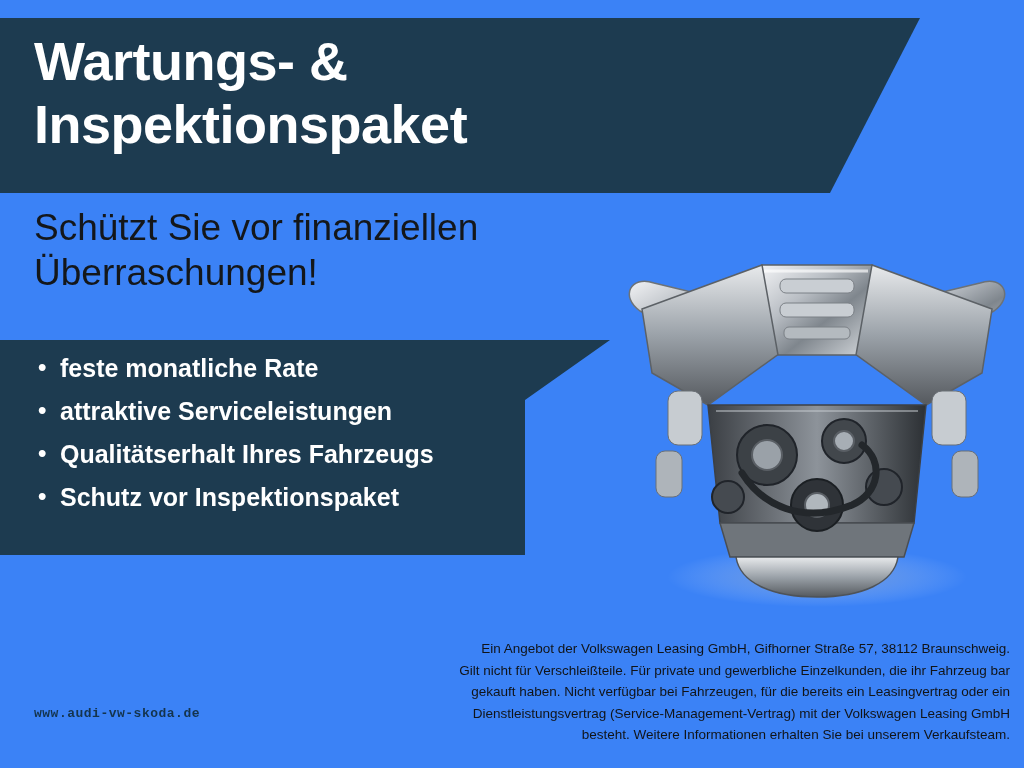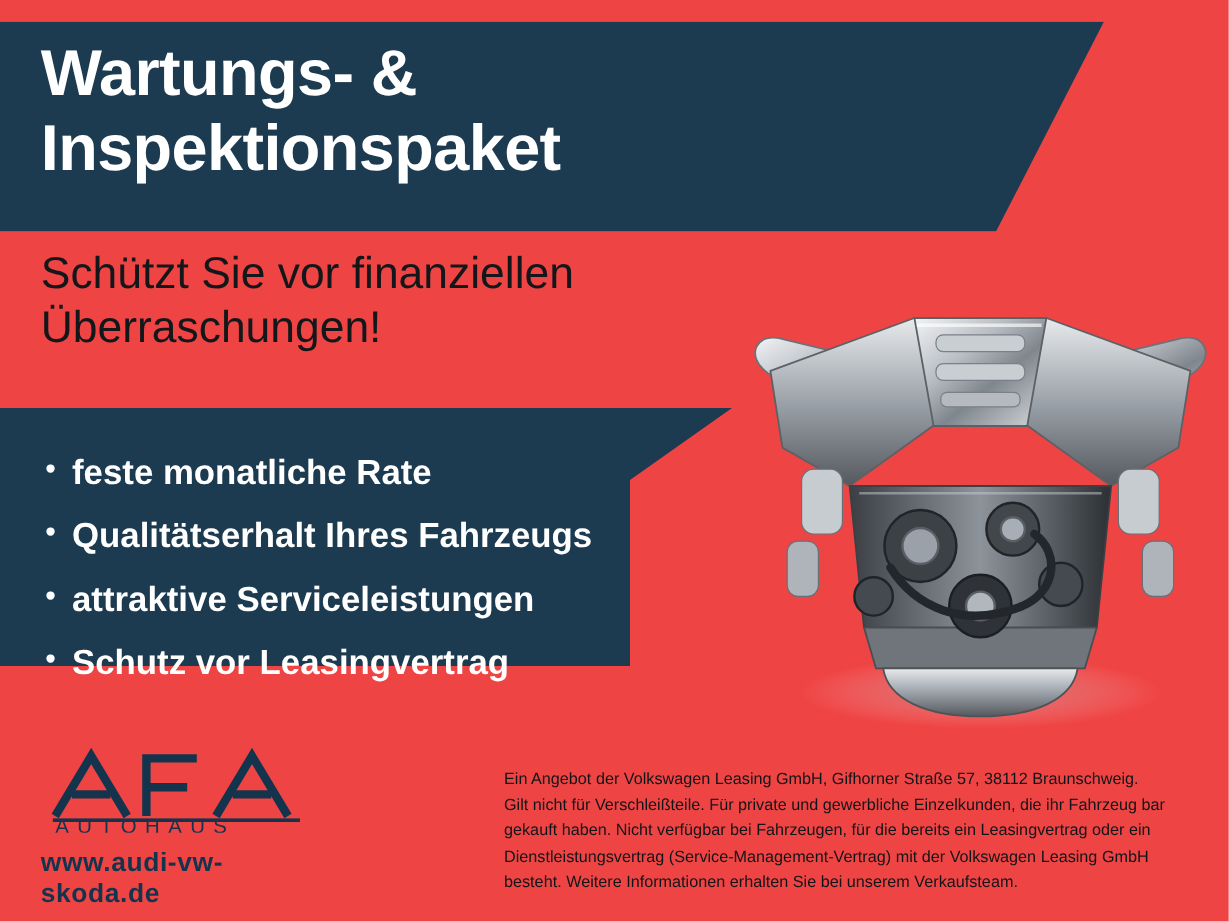--- a/index.html
+++ b/index.html
@@ -13,21 +13,21 @@
     overflow: hidden;
     font-family: "Liberation Sans", sans-serif;
     position: relative;
   }
 
   .ad {
     position: absolute;
     left: 0; top: 0;
     width: 1024px;
     height: 768px;
-    background: #ef4444;
+    background: #3b82f6;
     overflow: hidden;
   }
 
   
   .header-band {
     position: absolute;
     left: 0;
     top: 18px;
     width: 920px;
     height: 175px;
@@ -74,27 +74,26 @@
     position: absolute;
     left: 38px;
     top: 356px;
     width: 520px;
     margin: 0;
     padding: 0;
     list-style: none;
   }
   .bullets li {
     color: #ffffff;
-    font-size: 29px;
+    font-size: 25px;
     font-weight: bold;
     line-height: 1.0;
     margin-bottom: 18px;
     padding-left: 22px;
     position: relative;
-    margin-top: 24px;
   }
   .bullets li::before {
     content: "\2022";
     position: absolute;
     left: 0;
     top: -1px;
     font-size: 24px;
   }
 
   
@@ -124,35 +123,37 @@
     top: 0;
     width: 240px;
     height: 72px;
   }
   .logo-sub {
     position: absolute;
     left: 4px;
     top: 84px;
     width: 250px;
     color: #14344d;
-    font-size: 22px;
+    font-size: 13px;
     font-weight: bold;
     letter-spacing: 0.5px;
+    font-family: Liberation Mono, monospace;
   }
 
   
   .legal {
     position: absolute;
     left: 420px;
     top: 638px;
     width: 590px;
     color: #111418;
     font-size: 13.5px;
     line-height: 1.60;
     white-space: pre-line;
+    text-align: right;
   }
 
   
   .engine {
     position: absolute;
     left: 612px;
     top: 205px;
     width: 410px;
     height: 420px;
   }
@@ -166,23 +167,23 @@
   <div class="header-band"></div>
   <div class="header-title">Wartungs- &amp;
 Inspektionspaket</div>
 
   <div class="subhead">Schützt Sie vor finanziellen
 Überraschungen!</div>
 
   <div class="bullets-band"></div>
   <ul class="bullets">
     <li>feste monatliche Rate</li>
+    <li>attraktive Serviceleistungen</li>
     <li>Qualitätserhalt Ihres Fahrzeugs</li>
-    <li>attraktive Serviceleistungen</li>
-    <li>Schutz vor Leasingvertrag</li>
+    <li>Schutz vor Inspektionspaket</li>
   </ul>
 
 
   <div class="engine">
     <svg width="410" height="420" viewBox="0 0 410 420" xmlns="http://www.w3.org/2000/svg" aria-hidden="true">
       <defs>
         <linearGradient id="steel" x1="0" y1="0" x2="1" y2="1">
           <stop offset="0%" stop-color="#f2f3f5"></stop>
           <stop offset="35%" stop-color="#b9bec4"></stop>
           <stop offset="60%" stop-color="#7f868d"></stop>
@@ -239,39 +240,20 @@
       <rect x="320" y="186" width="34" height="54" rx="10" fill="#c7ccd1" stroke="#6b7076"></rect>
       <rect x="44" y="246" width="26" height="46" rx="9" fill="#aeb4ba" stroke="#6b7076"></rect>
       <rect x="340" y="246" width="26" height="46" rx="9" fill="#aeb4ba" stroke="#6b7076"></rect>
 
       <path d="M152 66 L 256 66" stroke="#ffffff" stroke-width="3" opacity="0.65"></path>
       <path d="M104 206 L 306 206" stroke="#c6cbd0" stroke-width="2" opacity="0.5"></path>
     </svg>
   </div>
 
   <div class="logo-wrap">
-    <div class="logo-mark">
-      <svg width="240" height="72" viewBox="0 0 240 72" xmlns="http://www.w3.org/2000/svg" aria-hidden="true">
-        <g fill="none" stroke="#14344d" stroke-width="7" stroke-linejoin="miter">
-
-          <path d="M6 58 L 36 8 L 66 58"></path>
-          <path d="M20 40 L 52 40"></path>
-
-          <path d="M82 58 L 82 10 L 124 10"></path>
-          <path d="M82 34 L 116 34"></path>
-
-          <path d="M140 58 L 170 8 L 200 58"></path>
-          <path d="M154 40 L 186 40"></path>
-        </g>
-        <g fill="#14344d" font-family="Liberation Sans, sans-serif" font-size="17" letter-spacing="7">
-          <text x="6" y="72">AUTOHAUS</text>
-        </g>
-        <rect x="4" y="60" width="206" height="3" fill="#14344d"></rect>
-      </svg>
-    </div>
     <div class="logo-sub">www.audi-vw-skoda.de</div>
   </div>
 
   <div class="legal">Ein Angebot der Volkswagen Leasing GmbH, Gifhorner Straße 57, 38112 Braunschweig.
 Gilt nicht für Verschleißteile. Für private und gewerbliche Einzelkunden, die ihr Fahrzeug bar
 gekauft haben. Nicht verfügbar bei Fahrzeugen, für die bereits ein Leasingvertrag oder ein
 Dienstleistungsvertrag (Service-Management-Vertrag) mit der Volkswagen Leasing GmbH
 besteht. Weitere Informationen erhalten Sie bei unserem Verkaufsteam.</div>
 
 </div>

